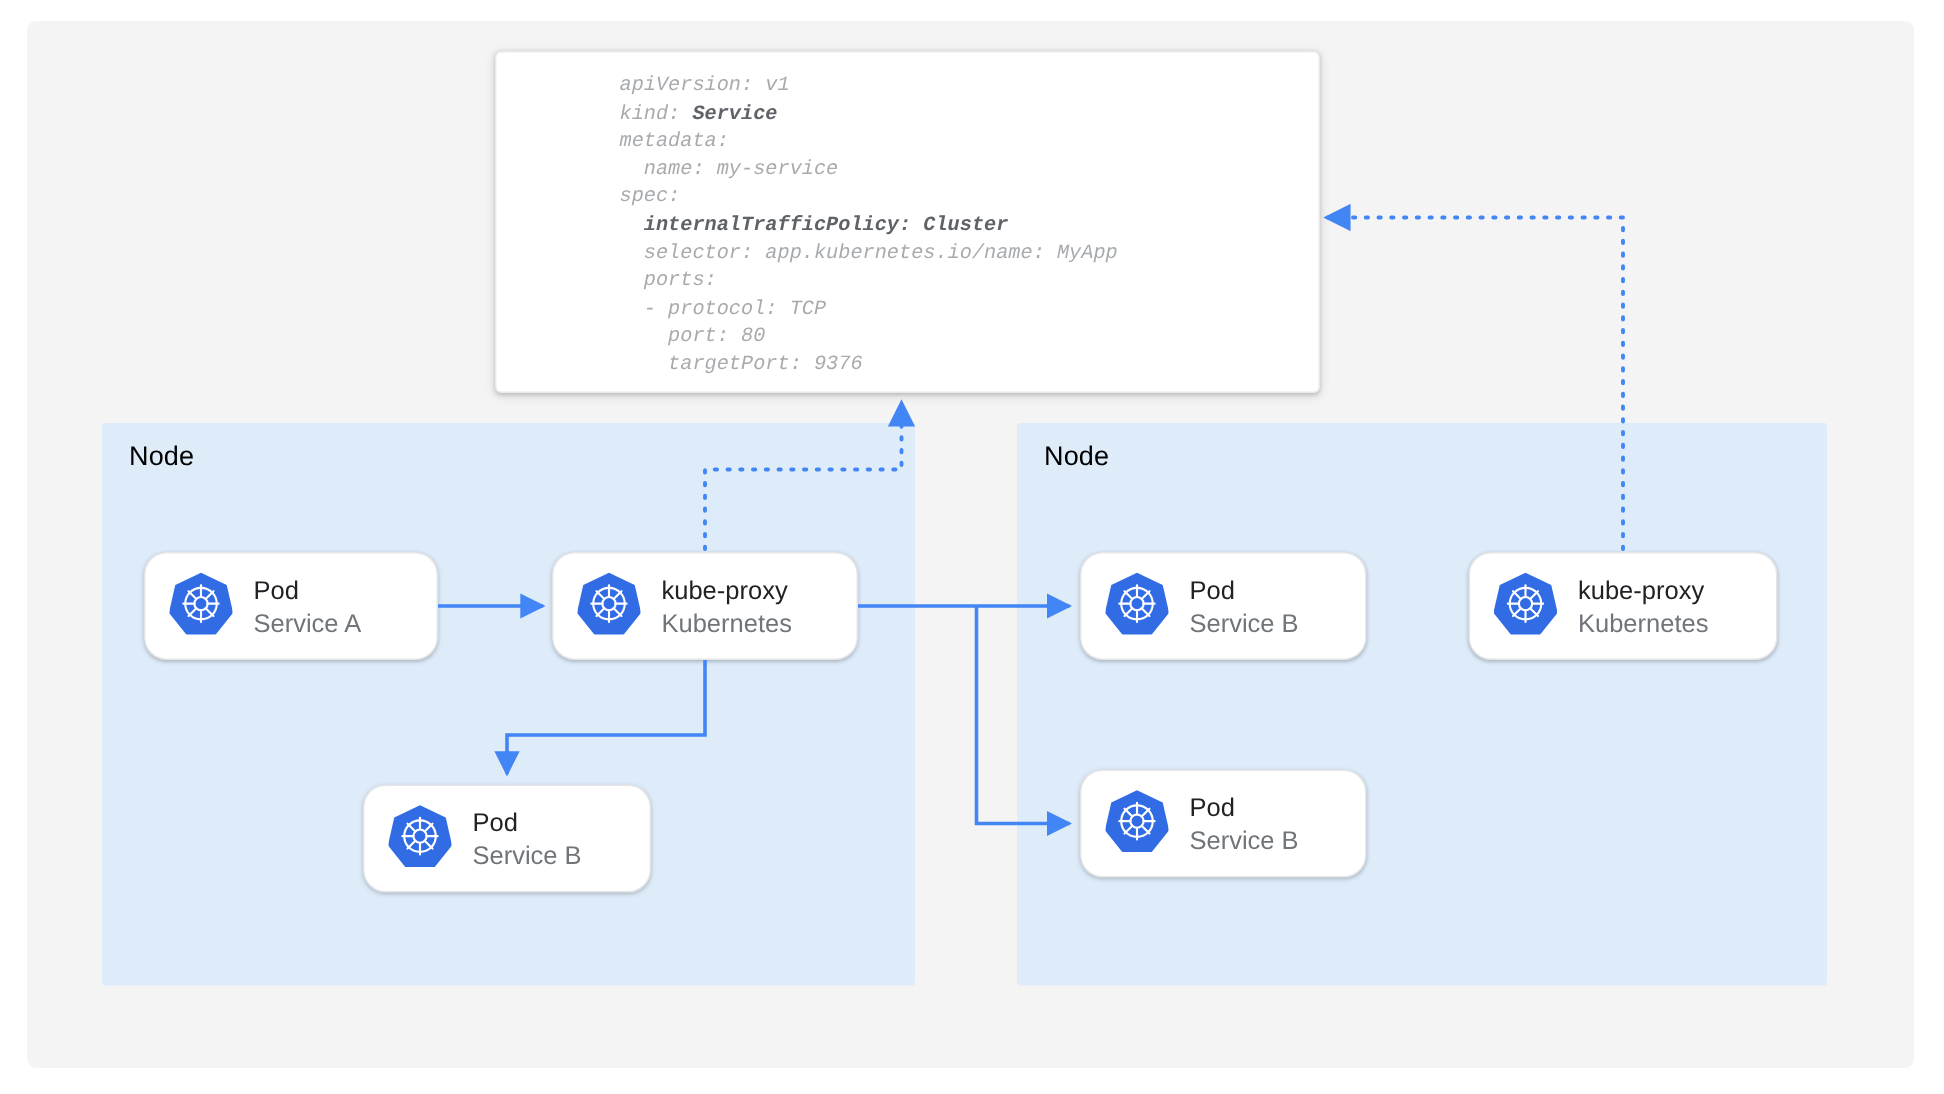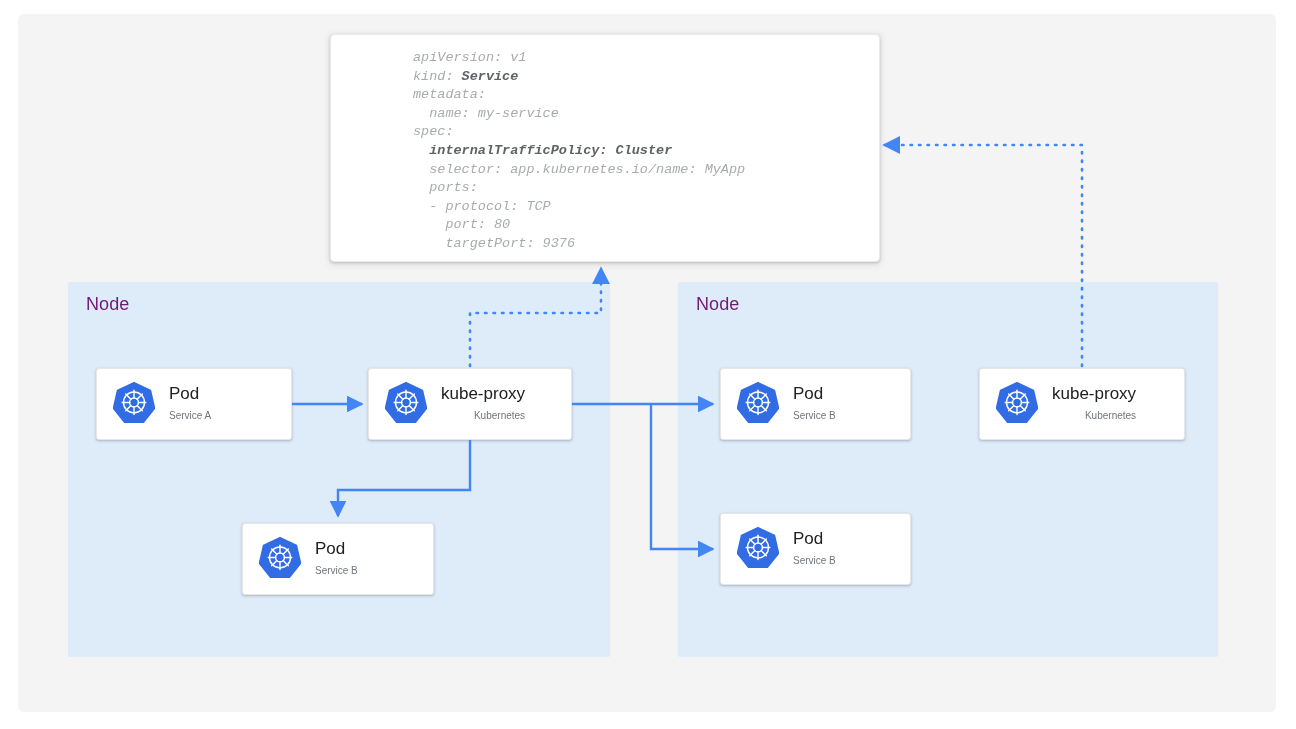--- a/index.html
+++ b/index.html
@@ -35,49 +35,49 @@
     background: #deebf9;
     border-radius: 2px;
   }
   #node-left  { left: 68px;  top: 282px; width: 542px; height: 375px; }
   #node-right { left: 678px; top: 282px; width: 540px; height: 375px; }
   .node-label {
     position: absolute;
     left: 18px;
     top: 12px;
     font-size: 18px;
-    color: #701a75;
+    color: #000000;
     letter-spacing: .1px;
     white-space: nowrap;
   }
   
   .card {
     position: absolute;
     background: #ffffff;
     border: 1px solid #e4e6e8;
-    border-radius: 3px;
+    border-radius: 15px;
     box-shadow: 0 1px 2px rgba(60,64,67,.22), 0 1px 3px 1px rgba(60,64,67,.07);
     display: flex;
     align-items: center;
     box-sizing: border-box;
   }
   .card .k8s-logo {
     flex: 0 0 auto;
     margin-left: 16px;
     margin-right: 14px;
   }
   .card-text { display: flex; flex-direction: column; justify-content: center; }
   .card-title {
     font-size: 17px;
     color: #202124;
     line-height: 22px;
     white-space: nowrap;
   }
   .card-sub {
-    font-size: 10px;
+    font-size: 17px;
     color: #70757a;
     line-height: 21px;
     white-space: nowrap;
     text-align: right;
   }
   
   #pod-a         { left: 96px;  top: 368px; width: 196px; height: 72px; }
   #kube-proxy-l  { left: 368px; top: 368px; width: 204px; height: 72px; }
   #pod-b-local   { left: 242px; top: 523px; width: 192px; height: 72px; }
   #pod-b-1       { left: 720px; top: 368px; width: 191px; height: 72px; }

